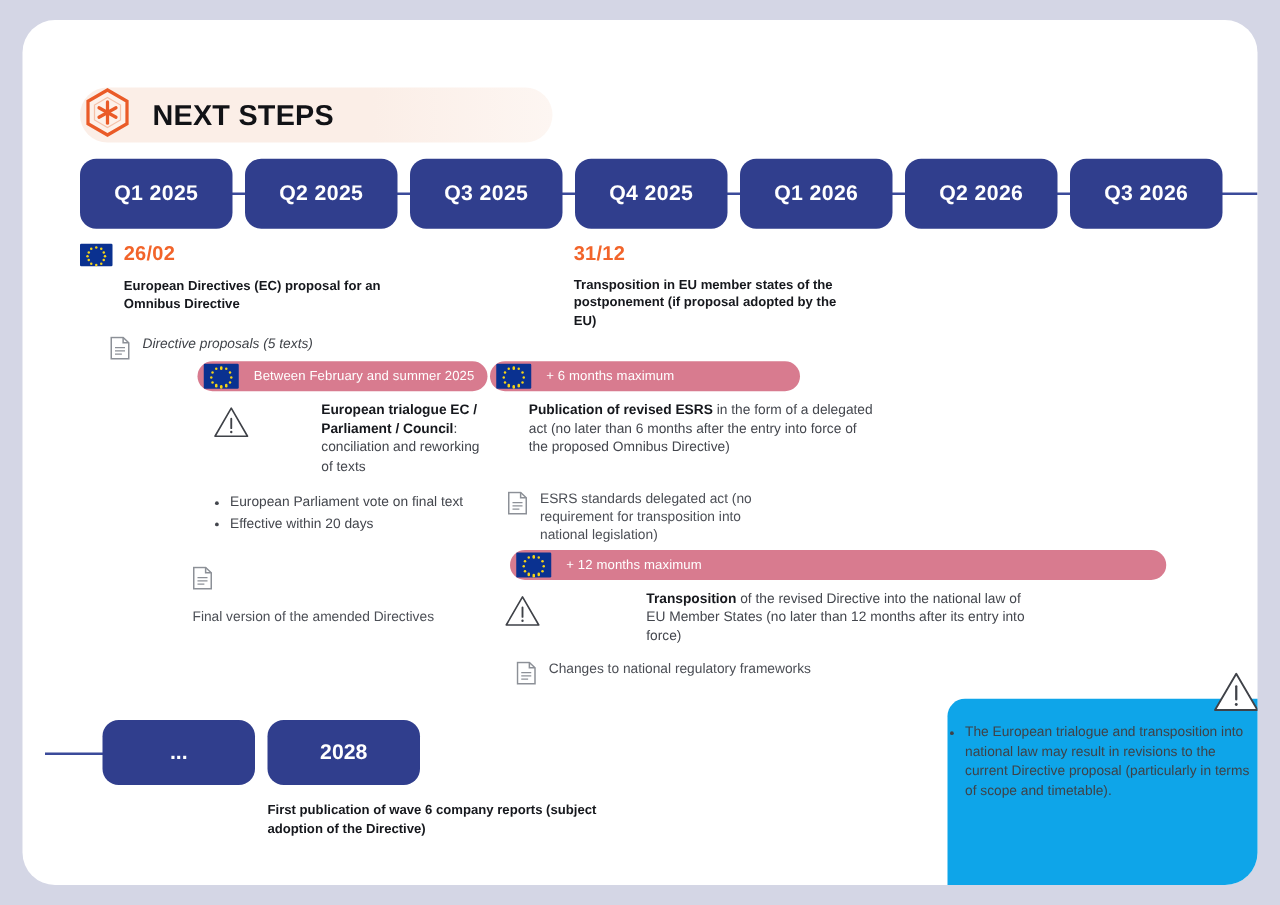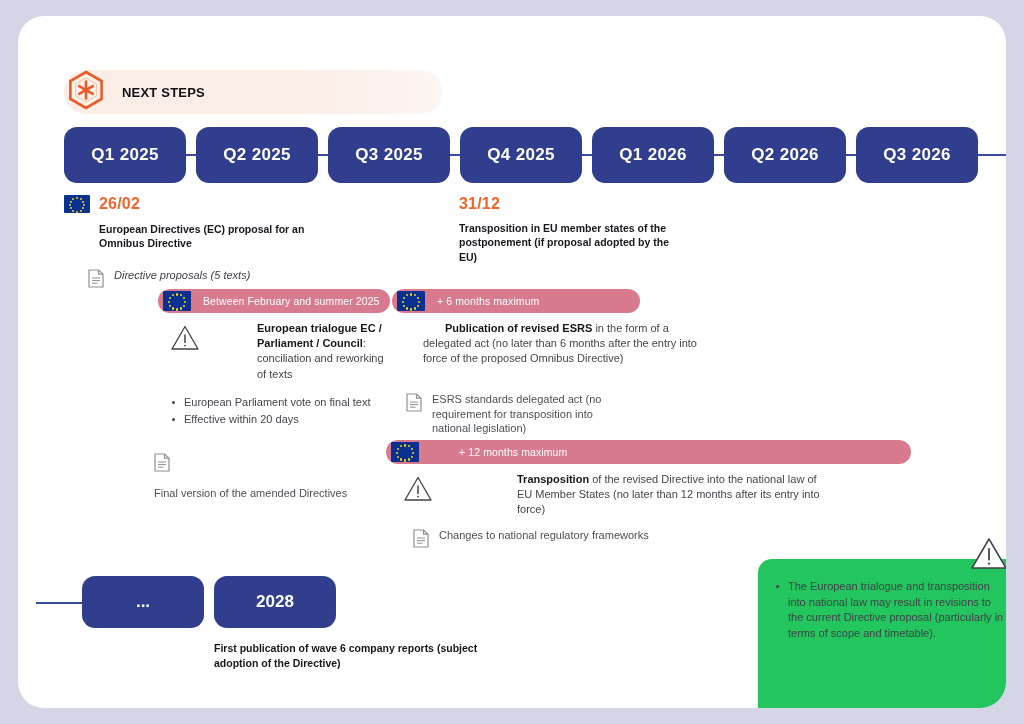--- a/index.html
+++ b/index.html
@@ -43,21 +43,21 @@
   }
   #logo-hex {
     position: absolute;
     left: -2px;
     top: -2px;
     width: 48px;
     height: 48px;
   }
   #header-title {
     margin-left: 58px;
-    font-size: 13px;
+    font-size: 23px;
     font-weight: bold;
     letter-spacing: 0.2px;
     color: #111216;
     text-align: center;
   }
 
   
   #quarters {
     position: absolute;
     left: 46px;
@@ -155,21 +155,21 @@
     margin-left: 48px;
   }
   .warn-text b { color: #16181d; font-weight: bold; }
 
   .plain-text {
     position: absolute;
     font-size: 11px;
     color: #43464d;
     line-height: 1.38;
   }
-  .plain-text b { color: #16181d; margin-left: 22px; }
+  .plain-text b { color: #16181d; }
 
   
   .banner {
     position: absolute;
     height: 24px;
     border-radius: 12px;
     background: #d87b8f;
     display: flex;
     align-items: center;
     padding-left: 0;
@@ -231,23 +231,23 @@
     line-height: 1.45;
   }
 
   
   #note-box {
     position: absolute;
     left: 740px;
     top: 543px;
     width: 266px;
     height: 165px;
-    background: #22c55e;
+    background: #0ea5e9;
     border-radius: 14px 0 0 0;
-    padding: 20px 18px 0 16px;
+    padding: 20px 18px 0 0;
   }
   #note-warn-icon { position: absolute; right: 14px; top: -24px; }
   #note-box ul li {
     list-style: none;
     position: relative;
     padding-left: 14px;
     font-size: 11px;
     color: #3f4248;
     line-height: 1.42;
     margin-bottom: 13px;
@@ -415,21 +415,21 @@
         <g stroke="#8c9097" stroke-width="1">
           <line x1="4" y1="9" x2="12" y2="9"></line>
           <line x1="4" y1="11.6" x2="12" y2="11.6"></line>
           <line x1="4" y1="14.2" x2="9.5" y2="14.2"></line>
         </g>
       </svg>
     </span>
     <span class="doc-text">ESRS standards delegated act (no requirement for transposition into national legislation)</span>
   </div>
 
-  <div class="banner" style="left:368px; top:424px; width:525px;gap:28px;">
+  <div class="banner" style="left:390px; top:424px; width:525px;">
     <span class="eu-flag">
       <span class="star" style="left:12.8px;top:2.4px"></span>
       <span class="star" style="left:16.7px;top:3.3px"></span>
       <span class="star" style="left:19.5px;top:6.1px"></span>
       <span class="star" style="left:20.5px;top:9.9px"></span>
       <span class="star" style="left:19.5px;top:13.6px"></span>
       <span class="star" style="left:16.7px;top:16.4px"></span>
       <span class="star" style="left:12.8px;top:17.4px"></span>
       <span class="star" style="left:8.9px;top:16.4px"></span>
       <span class="star" style="left:6.1px;top:13.6px"></span>

